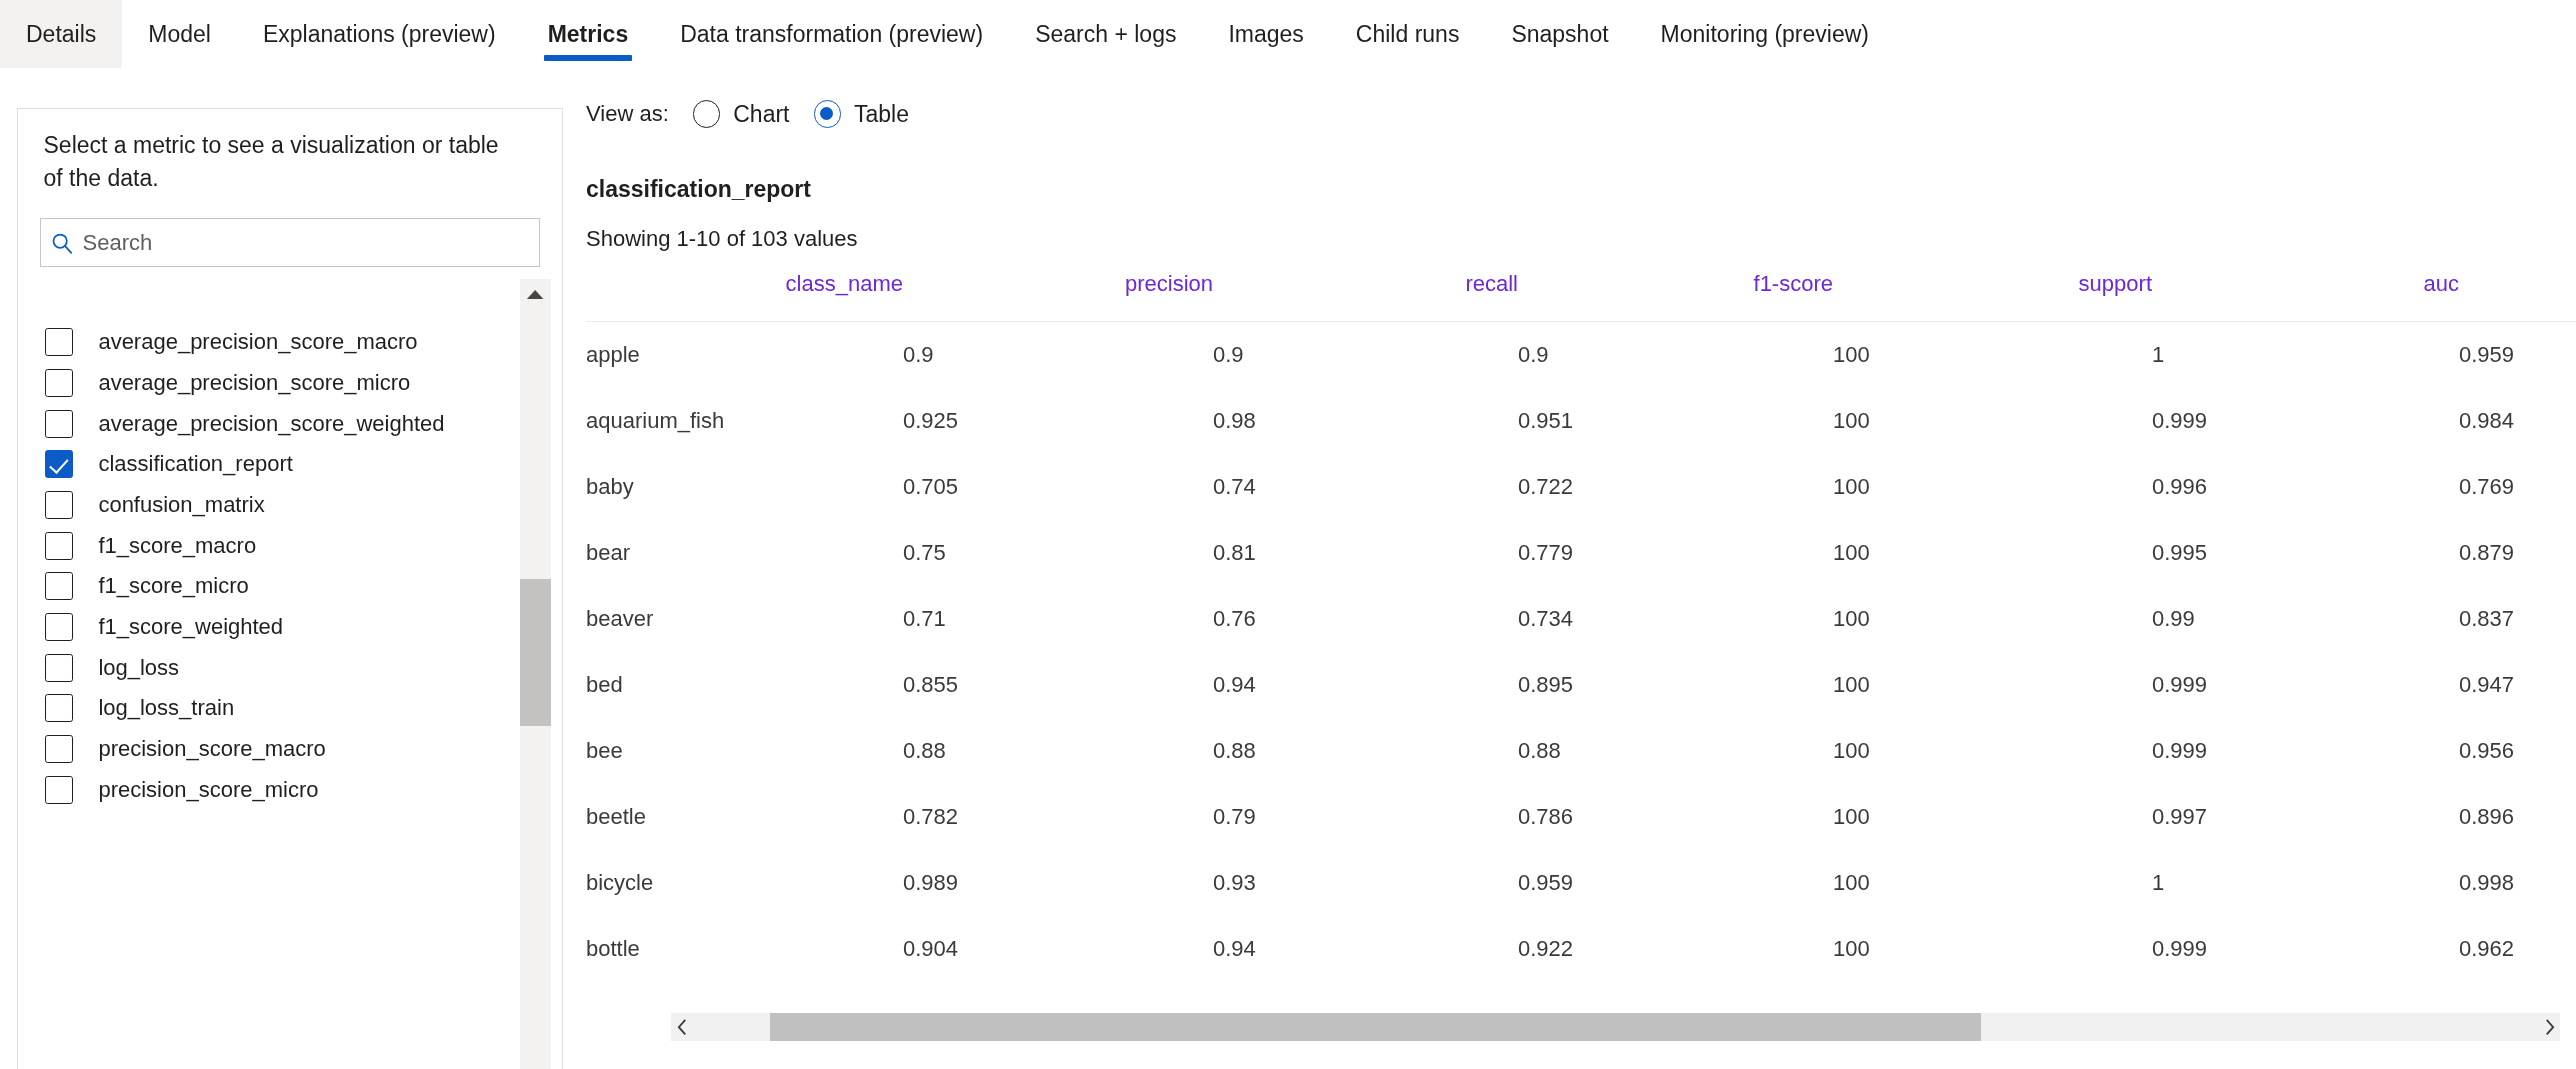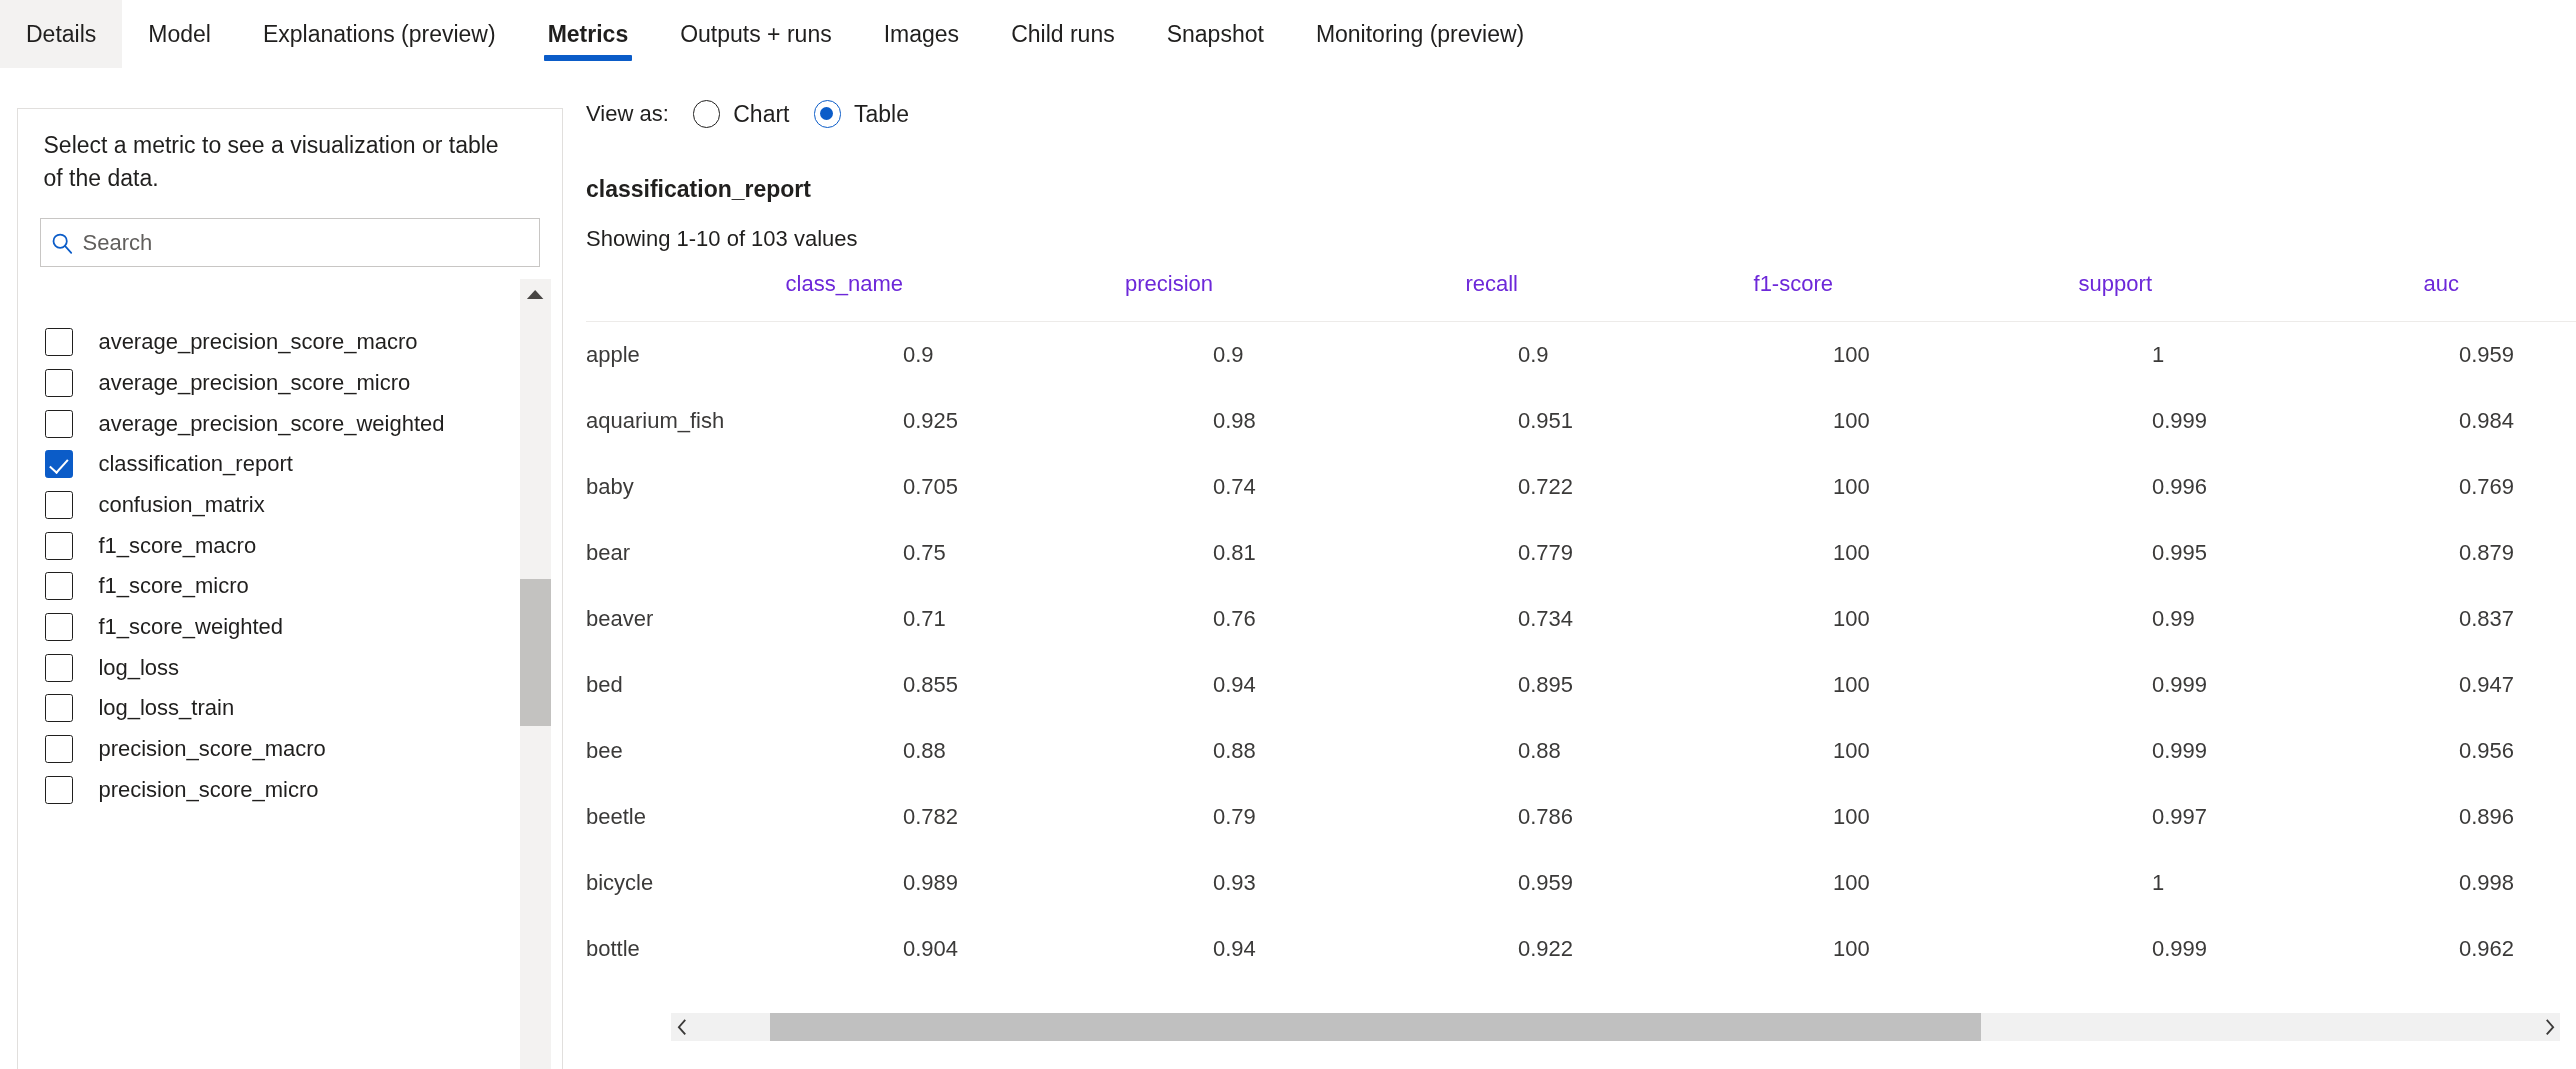--- a/index.html
+++ b/index.html
@@ -304,21 +304,24 @@
     <div class="tab">
       <span>Model</span>
     </div>
     <div class="tab">
       <span>Explanations (preview)</span>
     </div>
     <div class="tab active">
       <span>Metrics</span>
     </div>
     <div class="tab">
-      <span>Outputs + runs</span>
+      <span>Data transformation (preview)</span>
+    </div>
+    <div class="tab">
+      <span>Search + logs</span>
     </div>
     <div class="tab">
       <span>Images</span>
     </div>
     <div class="tab">
       <span>Child runs</span>
     </div>
     <div class="tab">
       <span>Snapshot</span>
     </div>

